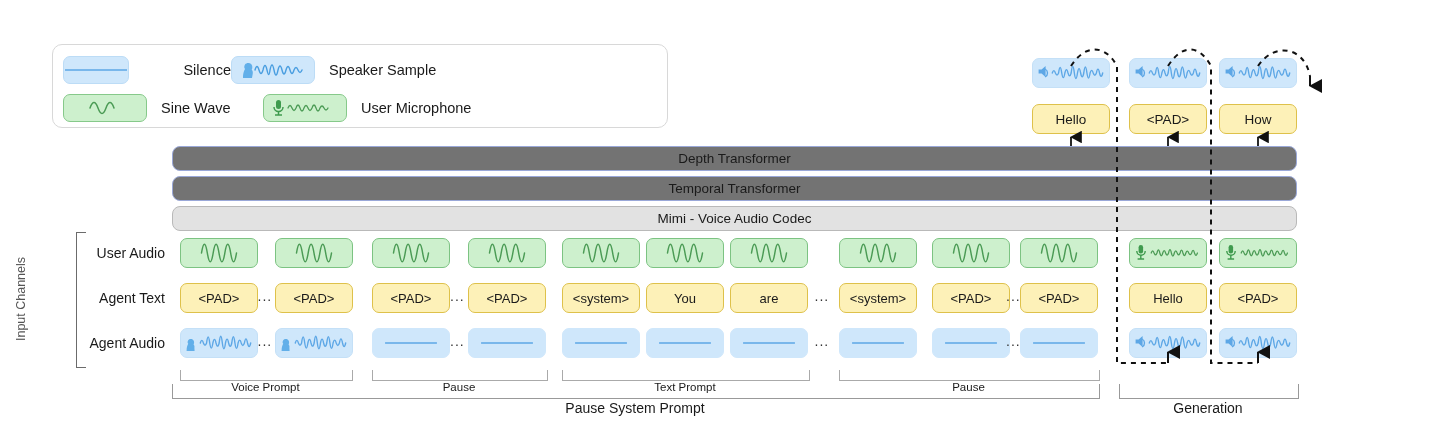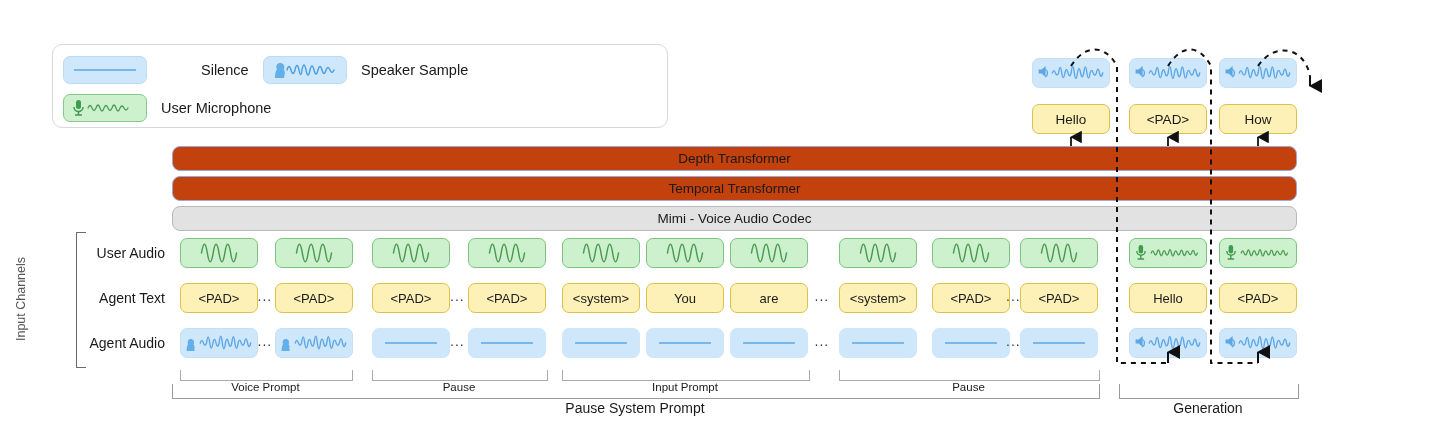--- a/index.html
+++ b/index.html
@@ -20,21 +20,21 @@
            align-items:center;justify-content:center;box-sizing:border-box;
            overflow:hidden;}
   .chip-blue{background:#cfe7fb;border:1px solid #bcdcf6;}
   .chip-green{background:#cdf0cd;border:1px solid #86c98a;}
   .lg-label{margin-left:14px;font-size:14.5px;white-space:nowrap;}
 
   
   .bar{left:172px;width:1125px;height:25px;border-radius:8px;
        display:flex;align-items:center;justify-content:center;
        font-size:13.5px;box-sizing:border-box;}
-  .bar-blue{background:#c2410c;border:1px solid #9aa8d8;}
+  .bar-blue{background:#737373;border:1px solid #9aa8d8;}
   .bar-grey{background:#e2e2e2;border:1px solid #b9b9b9;}
   #bar-depth{top:146px;}
   #bar-temporal{top:176px;}
   #bar-mimi{top:206px;}
 
   
   .rowlabel{right:0;width:110px;text-align:right;font-size:14px;
             height:30px;line-height:30px;}
   #lbl-user{left:55px;top:238px;width:110px;}
   #lbl-atext{left:55px;top:283px;width:110px;}
@@ -79,21 +79,21 @@
   .bigbr-label{position:absolute;font-size:14px;text-align:center;}
 
   svg{overflow:visible;}
 </style>
 </head>
 <body>
 
 <div class="abs" id="legend">
   <div class="lg-row r1">
 
-    <div class="lg-item" style="width:200px;gap:40px;">
+    <div class="lg-item" style="width:168px;gap:40px;">
       <div class="lg-chip chip-blue">
         <svg width="74" height="24" viewBox="0 0 74 24">
             <line x1="6" y1="12" x2="68" y2="12" stroke="#5da7e6" stroke-width="1.6"></line>
           </svg>
       </div>
       <span class="lg-label">Silence</span>
     </div>
 
 
     <div class="lg-item">
@@ -101,20 +101,28 @@
         <svg width="78" height="24" viewBox="0 0 78 24">
           <path d="M9 20 c0-5 1-7 2-9 c-1-1-1-3 0-4.5 c1.5-2 5-2 6.5 0 c1.2 1.7 1 4 .2 5.3 c1 1 1.4 2.5 1 4.2 L18 20 Z" fill="#62afe9"></path>
           <path d="M21 12 q2-7 4 0 t4 0 q2-9 4 0 t3 0 q2-10 4 0 t4 0 q2-8 4 0 t4 0 q2-7 4 0 t4 0 q2-5 4 0 t4 0" fill="none" stroke="#4a9ee0" stroke-width="1.4" stroke-linecap="round"></path>
         </svg>
       </div>
       <span class="lg-label">Speaker Sample</span>
     </div>
   </div>
 
   <div class="lg-row r2">
+    <div class="lg-item" style="width:200px;">
+      <div class="lg-chip chip-green">
+        <svg width="74" height="24" viewBox="0 0 74 24">
+          <path d="M22 12 q4-11 8 0 t8 0 t8 0" fill="none" stroke="#4b9b55" stroke-width="1.5" stroke-linecap="round"></path>
+        </svg>
+      </div>
+      <span class="lg-label">Sine Wave</span>
+    </div>
 
     <div class="lg-item">
       <div class="lg-chip chip-green">
         <svg width="78" height="24" viewBox="0 0 78 24">
           <rect x="10" y="4" width="5" height="9" rx="2.5" fill="#3f9b4e"></rect>
           <path d="M8 11 a4.5 4.5 0 0 0 9 0" fill="none" stroke="#3f9b4e" stroke-width="1.5"></path>
           <line x1="12.5" y1="15.5" x2="12.5" y2="19" stroke="#3f9b4e" stroke-width="1.5"></line>
           <line x1="9" y1="19" x2="16" y2="19" stroke="#3f9b4e" stroke-width="1.5"></line>
           <path d="M22 12 q2-5 4 0 t4 0 q2-6 4 0 t4 0 q2-5 4 0 t4 0 q2-6 4 0 t4 0 q2-4 4 0 t4 0" fill="none" stroke="#4b9b55" stroke-width="1.3" stroke-linecap="round"></path>
         </svg>
@@ -352,21 +360,21 @@
     <div class="gen-top-text" style="left: 1219px; top: 104px; width: 78px;">
       <span>How</span>
     </div>
   </div>
 <div id="bracket-layer">
     <div class="sbracket" style="left: 180px; top: 370px; width: 171px;"></div>
     <div class="sbr-label" style="left: 180px; top: 381px; width: 171px;">Voice Prompt</div>
     <div class="sbracket" style="left: 372px; top: 370px; width: 174px;"></div>
     <div class="sbr-label" style="left: 372px; top: 381px; width: 174px;">Pause</div>
     <div class="sbracket" style="left: 562px; top: 370px; width: 246px;"></div>
-    <div class="sbr-label" style="left: 562px; top: 381px; width: 246px;">Input Prompt</div>
+    <div class="sbr-label" style="left: 562px; top: 381px; width: 246px;">Text Prompt</div>
     <div class="sbracket" style="left: 839px; top: 370px; width: 259px;"></div>
     <div class="sbr-label" style="left: 839px; top: 381px; width: 259px;">Pause</div>
     <div class="bigbracket" style="left: 172px; top: 384px; width: 926px;"></div>
     <div class="bigbr-label" style="left: 172px; top: 400px; width: 926px;">Pause System Prompt</div>
     <div class="bigbracket" style="left: 1119px; top: 384px; width: 178px;"></div>
     <div class="bigbr-label" style="left: 1119px; top: 400px; width: 178px;">Generation</div>
   </div>
 
 <svg class="abs" id="arrow-layer" style="left:0;top:0;width:1448px;height:442px;pointer-events:none;">
     <defs>

